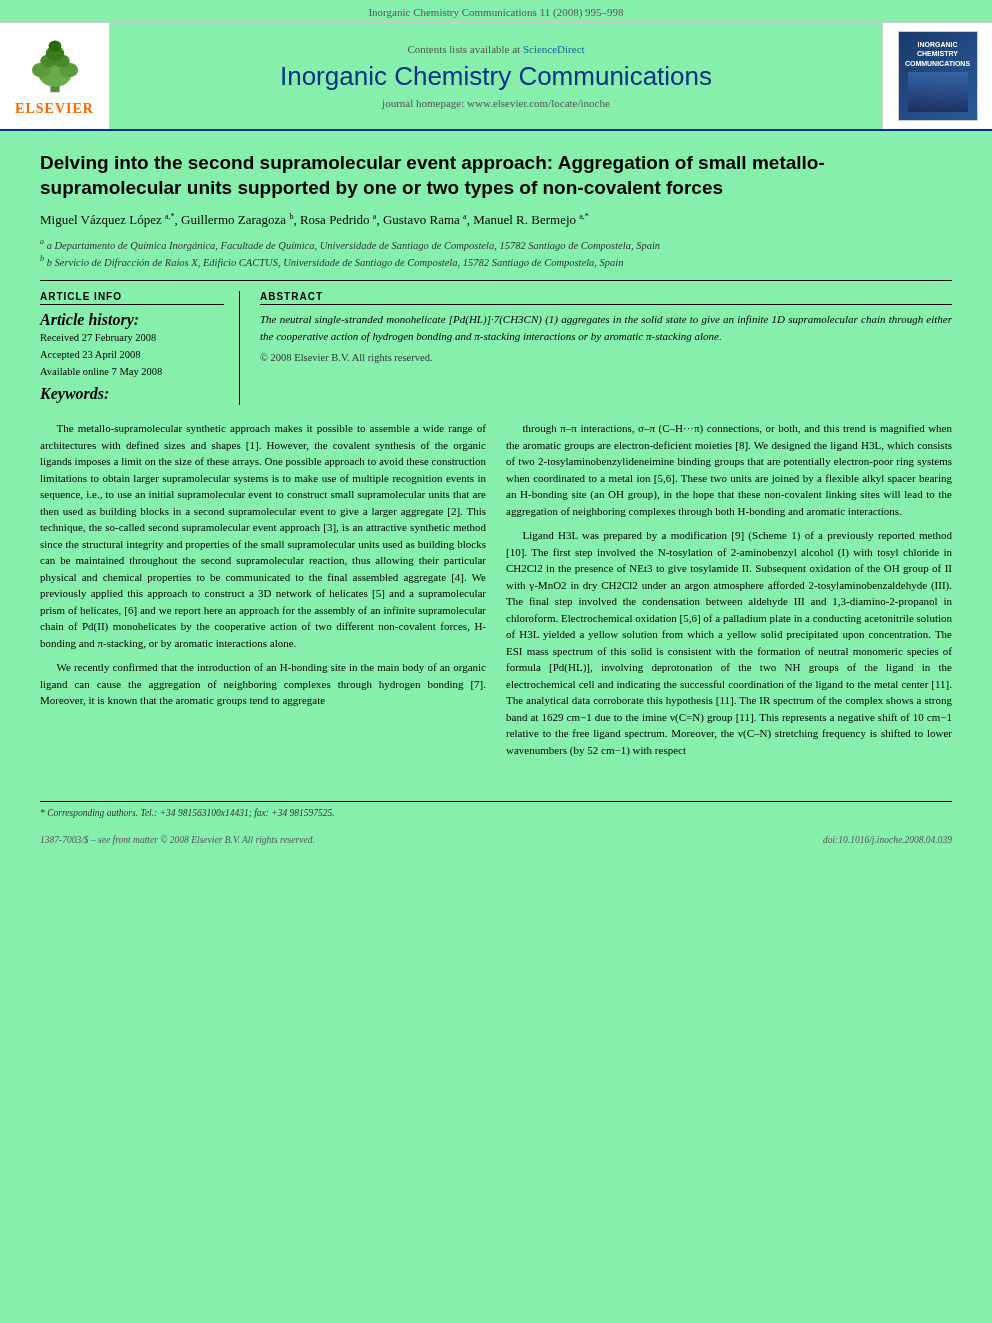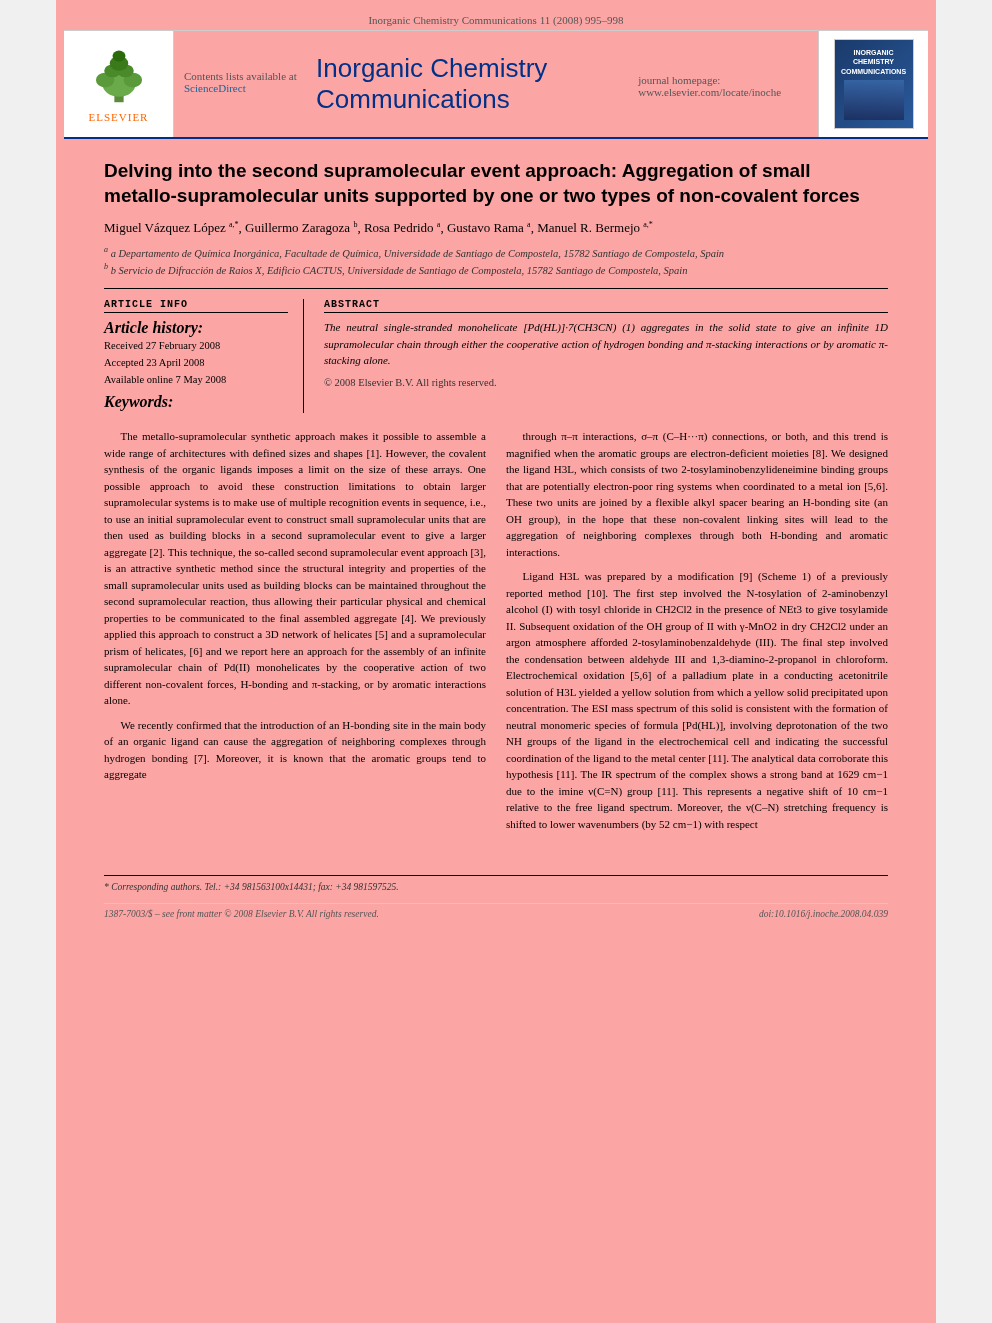--- a/index.html
+++ b/index.html
@@ -3,25 +3,25 @@
   <meta charset="utf-8">
   <style>
     * { margin: 0; padding: 0; box-sizing: border-box; }
     body {
       background: #f0f0f0;
       font-family: 'Times New Roman', Times, serif;
       font-size: 13px;
       color: #000;
     }
     .page {
-      width: 880px;
+      width: 992px;
       min-height: 1323px;
-      background: #fca5a5;
+      background: #86efac;
       margin: 0 auto;
-      padding: 8px;
+      padding: 0;
       position: relative;
     }
     
     .journal-top-bar {
       text-align: center;
       font-size: 11px;
       color: #555;
       padding: 6px 0 4px 0;
       border-bottom: 1px solid #ccc;
     }
@@ -45,30 +45,30 @@
     .elsevier-logo {
       display: flex;
       flex-direction: column;
       align-items: center;
     }
     .elsevier-tree {
       width: 70px;
       height: 60px;
     }
     .elsevier-text {
-      font-size: 11px;
+      font-size: 14px;
       color: #f60;
-      font-weight: normal;
+      font-weight: bold;
       letter-spacing: 1px;
       margin-top: 6px;
     }
     .journal-header-center {
       flex: 1;
       display: flex;
-      flex-direction: row;
+      flex-direction: column;
       align-items: center;
       justify-content: center;
       padding: 8px 10px;
     }
     .sciencedirect-link {
       font-size: 11px;
       color: #555;
       margin-bottom: 4px;
     }
     .sciencedirect-link a {
@@ -152,21 +152,21 @@
       min-width: 200px;
       border-right: 1px solid #000;
       padding-right: 15px;
     }
     .article-abstract-col {
       flex: 1;
     }
     .section-header {
       font-size: 10px;
       font-weight: bold;
-      font-family: Liberation Mono, monospace;
+      font-family: Liberation Sans, sans-serif;
       letter-spacing: 1px;
       text-transform: uppercase;
       margin-bottom: 6px;
       border-bottom: 1px solid #000;
       padding-bottom: 2px;
     }
     .info-label {
       font-size: 16px;
       font-style: italic;
       font-weight: bold;

